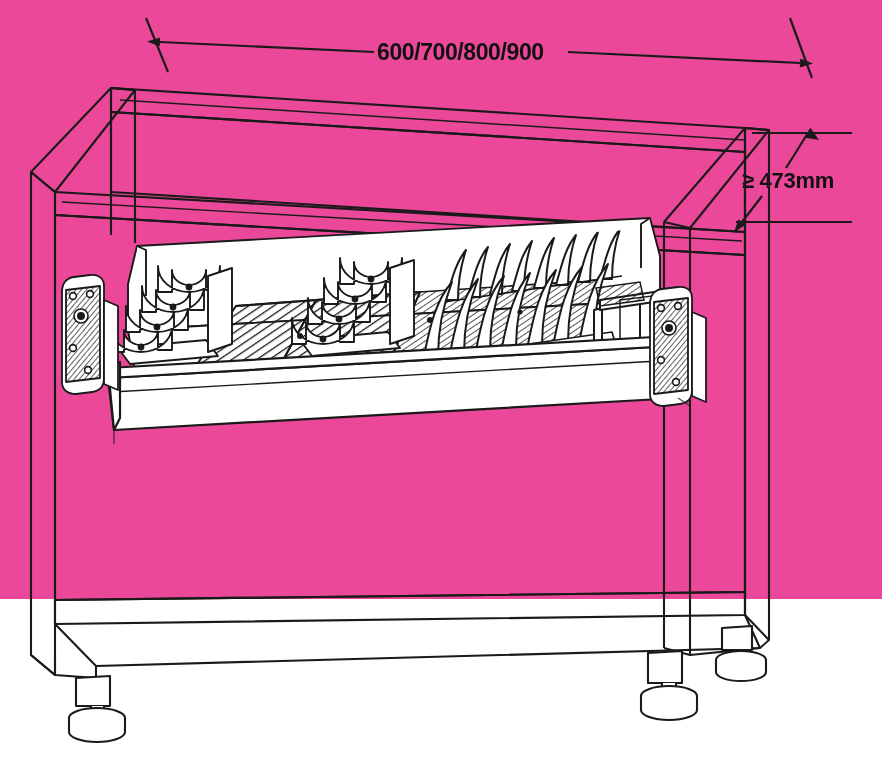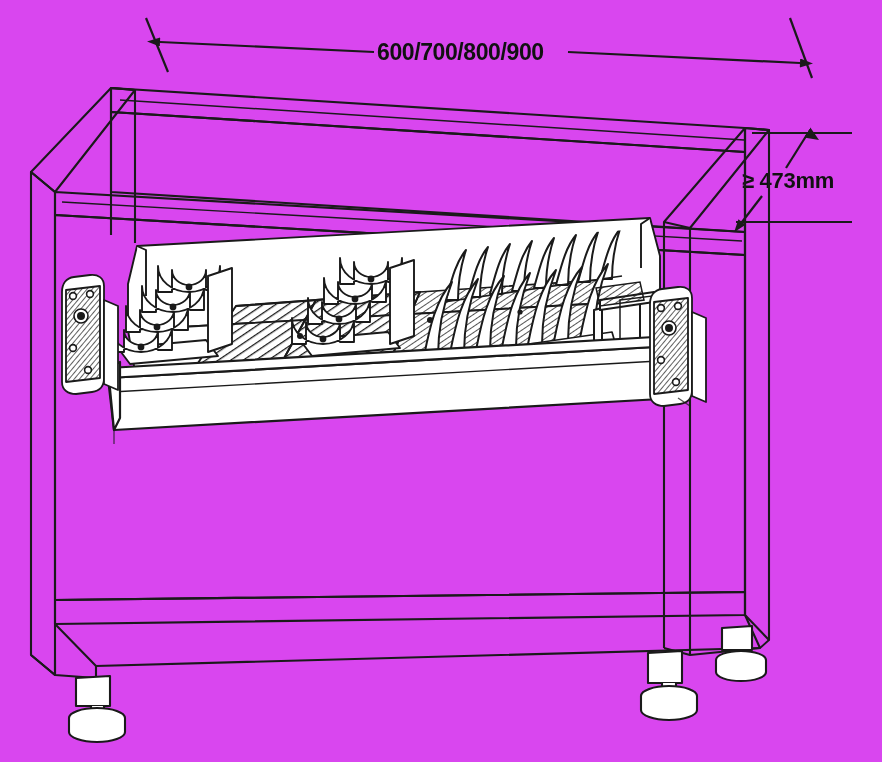--- a/index.html
+++ b/index.html
@@ -11,22 +11,22 @@
   body {
     width: 882px;
     height: 762px;
     overflow: hidden;
     font-family: "Liberation Sans", sans-serif;
     position: relative;
   }
   #drawing-root {
     position: relative;
     width: 882px;
-    height: 762px;
-    background: #d946ef;
+    height: 599px;
+    background: #ec4899;
   }
   svg#technical-drawing {
     display: block;
     width: 882px;
     height: 762px;
   }
   .dim-text {
     font-family: "Liberation Sans", sans-serif;
     font-weight: bold;
     fill: #111111;

